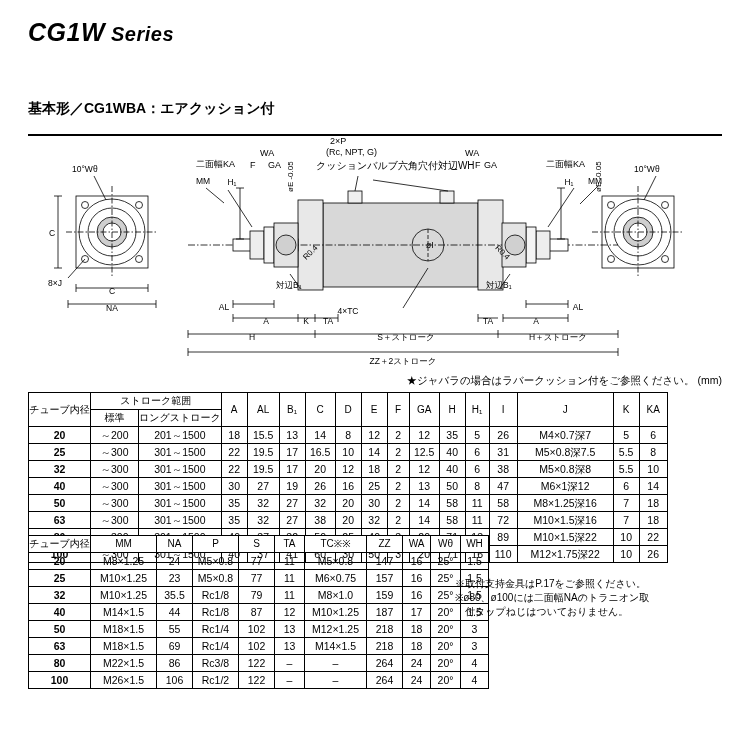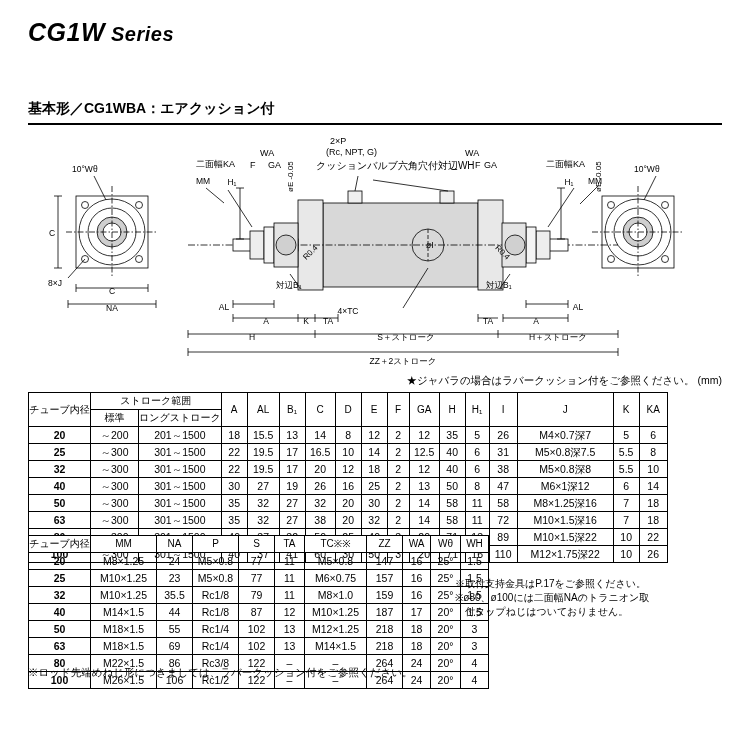--- a/index.html
+++ b/index.html
@@ -17,21 +17,21 @@
   .title{
     position:absolute;left:28px;top:18px;
     font-size:25px;font-weight:bold;font-style:italic;
     letter-spacing:0.5px;
   }
   .title .ser{font-size:20px;margin-left:6px;}
 
   .subhead{
     position:absolute;left:28px;top:100px;width:694px;
     font-size:14px;font-weight:bold;
-    padding-bottom:5px;
+    padding-bottom:16px;
     border-bottom:2px solid #000;
   }
 
   
   .drawing{
     position:absolute;left:28px;top:128px;width:694px;height:240px;
   }
   .drawing svg{display:block;}
 
   
@@ -598,16 +598,15 @@
       </tbody>
   </table>
 
   <div class="side-note">
     <div>※取付支持金具はP.17をご参照ください。</div>
     <div>※ø80、ø100には二面幅NAのトラニオン取</div>
     <div>　付タップねじはついておりません。</div>
   </div>
 
   <div class="notes">
-    <div>※ロッド先端めねじ形につきましては、ラバークッション付をご参照ください。</div>
   </div>
 
 </div>
 
 </body></html>

